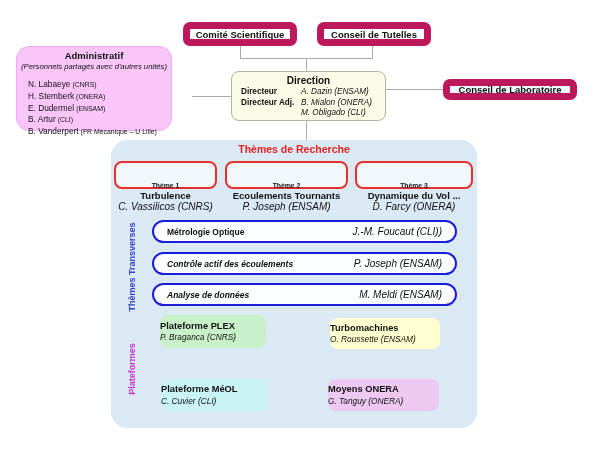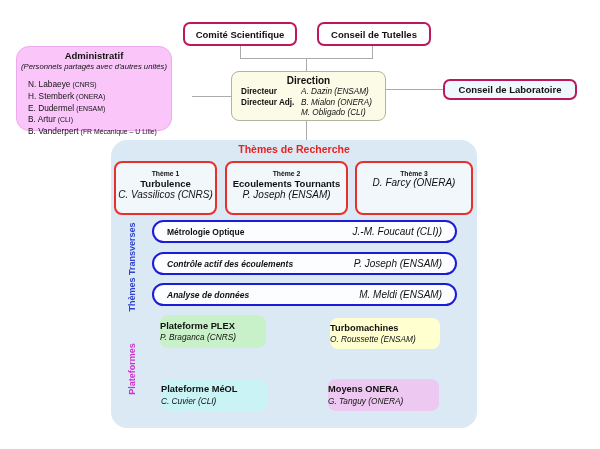--- a/index.html
+++ b/index.html
@@ -1,20 +1,20 @@
 <!DOCTYPE html>
 <html><head>
 <meta charset="utf-8">
 <style>
   html,body{margin:0;padding:0;background:#fff;font-family:"Liberation Sans","DejaVu Sans",sans-serif;}
   .stage{position:relative;width:600px;height:449px;background:#fff;overflow:hidden;}
   .line{position:absolute;background:#ababab;}
 
   
-  .wbox{position:absolute;background:#fff;border:2px solid #be185d;border-radius:7px;
+  .wbox{position:absolute;background:#fff;border:7px solid #be185d;border-radius:7px;
         display:flex;align-items:center;justify-content:center;
         font-weight:bold;font-size:9.5px;color:#111;box-sizing:border-box;}
 
   
   .admin{position:absolute;left:16px;top:46px;width:156px;height:85px;background:#fac6fa;
          border:1px solid #eeaaee;border-radius:13px;box-sizing:border-box;padding-top:3px;}
   .admin .t{text-align:center;font-weight:bold;font-size:9.5px;line-height:12px;color:#111;}
   .admin .s{text-align:center;font-style:italic;font-size:7.7px;line-height:10px;color:#111;}
   .admin ul{list-style:none;margin:7px 0 0 0;padding:0 0 0 11px;}
   .admin li{font-size:8.3px;line-height:10.8px;color:#111;}
@@ -28,22 +28,22 @@
   .direction .rows .lbl{font-weight:bold;font-size:8.2px;line-height:10.6px;color:#111;}
   .direction .rows .val{font-style:italic;font-size:8.2px;line-height:10.6px;color:#111;}
 
   
   .container{position:absolute;left:111px;top:140px;width:366px;height:288px;
              background:#dbe9f5;border-radius:16px;}
   .rtitle{position:absolute;left:111px;top:143px;width:366px;text-align:center;
           font-weight:bold;font-size:10.5px;color:#e8231f;}
 
   
-  .theme{position:absolute;top:161px;height:54px;background:#f2f7fc;border:2px solid #e6302b;
-         border-radius:8px;box-sizing:border-box;text-align:center;padding-top:6px;}
+  .theme{position:absolute;top:161px;height:28px;background:#f2f7fc;border:2px solid #e6302b;
+         border-radius:8px;box-sizing:border-box;text-align:center;padding-top:18px;}
   .theme .k{font-weight:bold;font-size:6.8px;line-height:9px;color:#111;}
   .theme .n{font-weight:bold;font-size:9.5px;line-height:11.5px;color:#111;white-space:nowrap;}
   .theme .l{font-style:italic;font-size:10px;line-height:10px;color:#111;white-space:nowrap;}
 
   
   .trow{position:absolute;left:152px;width:305px;height:23px;background:#fcfdff;
         border:2.5px solid #1c1cd8;border-radius:12px;box-sizing:border-box;
         display:flex;align-items:center;justify-content:space-between;padding:0 13px;gap:8px;}
   .trow .n{font-weight:bold;font-size:8.5px;color:#111;white-space:nowrap;}
   .trow .n.it{font-style:italic;}
@@ -120,20 +120,21 @@
     <div class="n">Turbulence</div>
     <div class="l">C. Vassilicos (CNRS)</div>
   </div>
   <div class="theme" style="left:225px;width:123px;">
     <div class="k">Thème 2</div>
     <div class="n">Ecoulements Tournants</div>
     <div class="l">P. Joseph (ENSAM)</div>
   </div>
   <div class="theme" style="left:355px;width:118px;">
     <div class="k">Thème 3</div>
+    <div class="n">Dynamique du Vol ...</div>
     <div class="l">D. Farcy (ONERA)</div>
   </div>
 
   <div class="vlabel blue" style="left:73px;top:261px;">Thèmes Transverses</div>
   <div class="vlabel mag" style="left:73px;top:363px;">Plateformes</div>
 
   <div class="trow" style="top:220px;">
     <span class="n">Métrologie Optique</span>
     <span class="l">J.-M. Foucaut (CLI))</span>
   </div>

